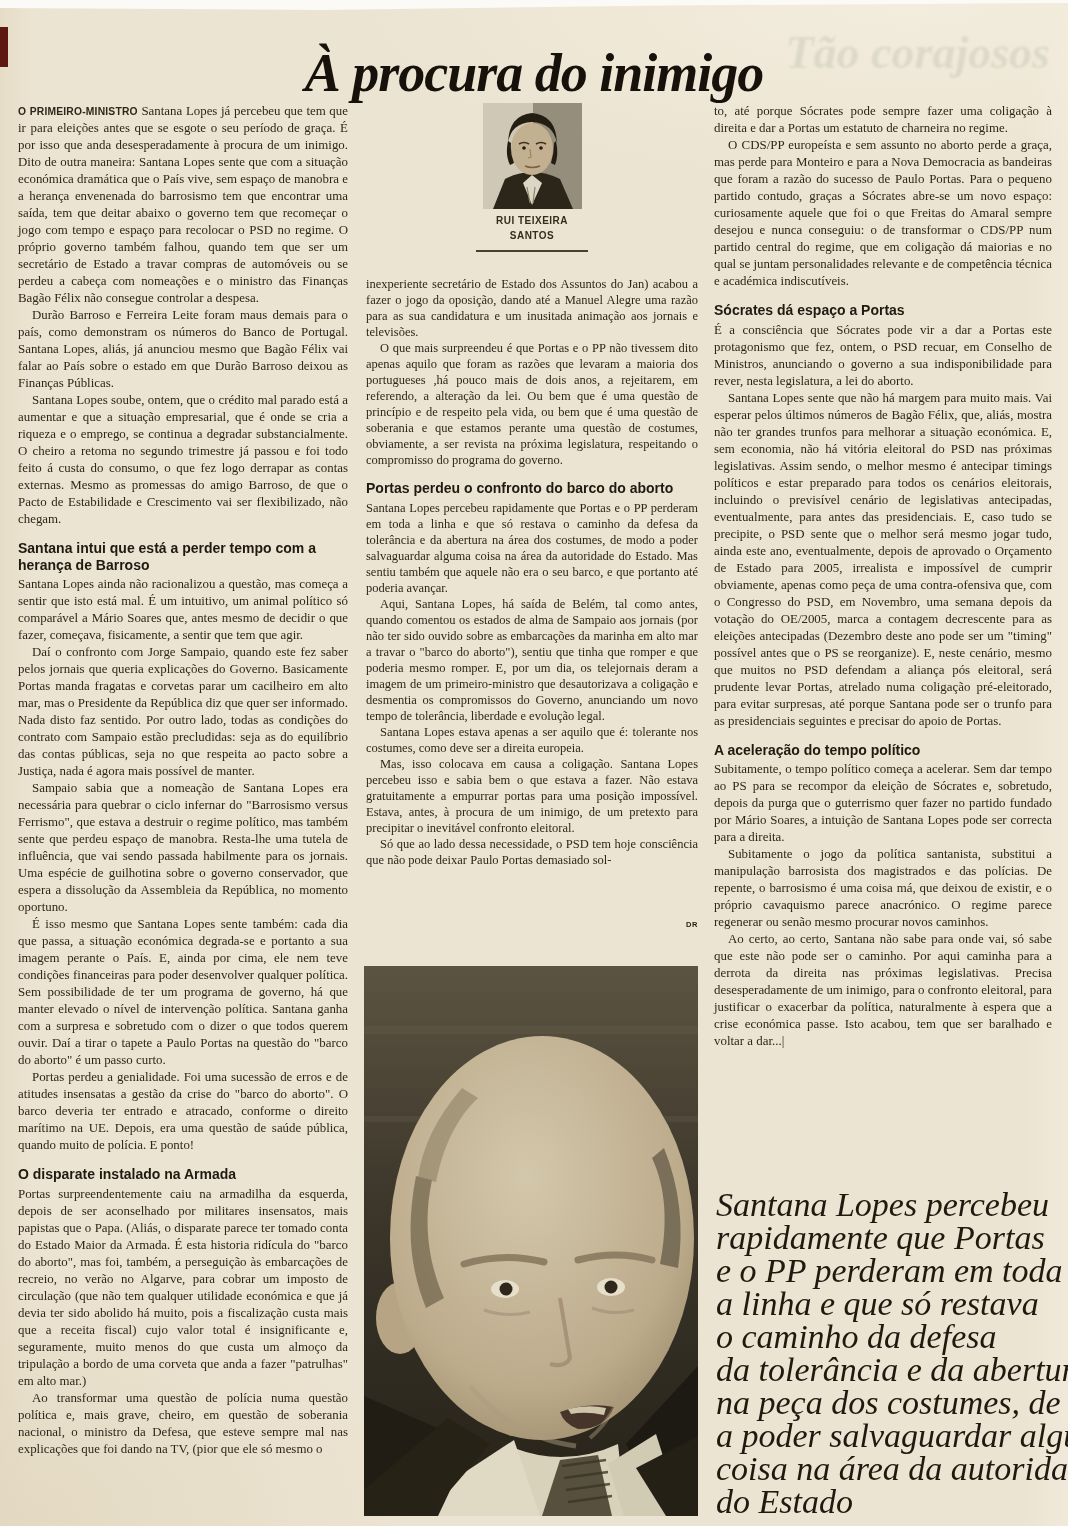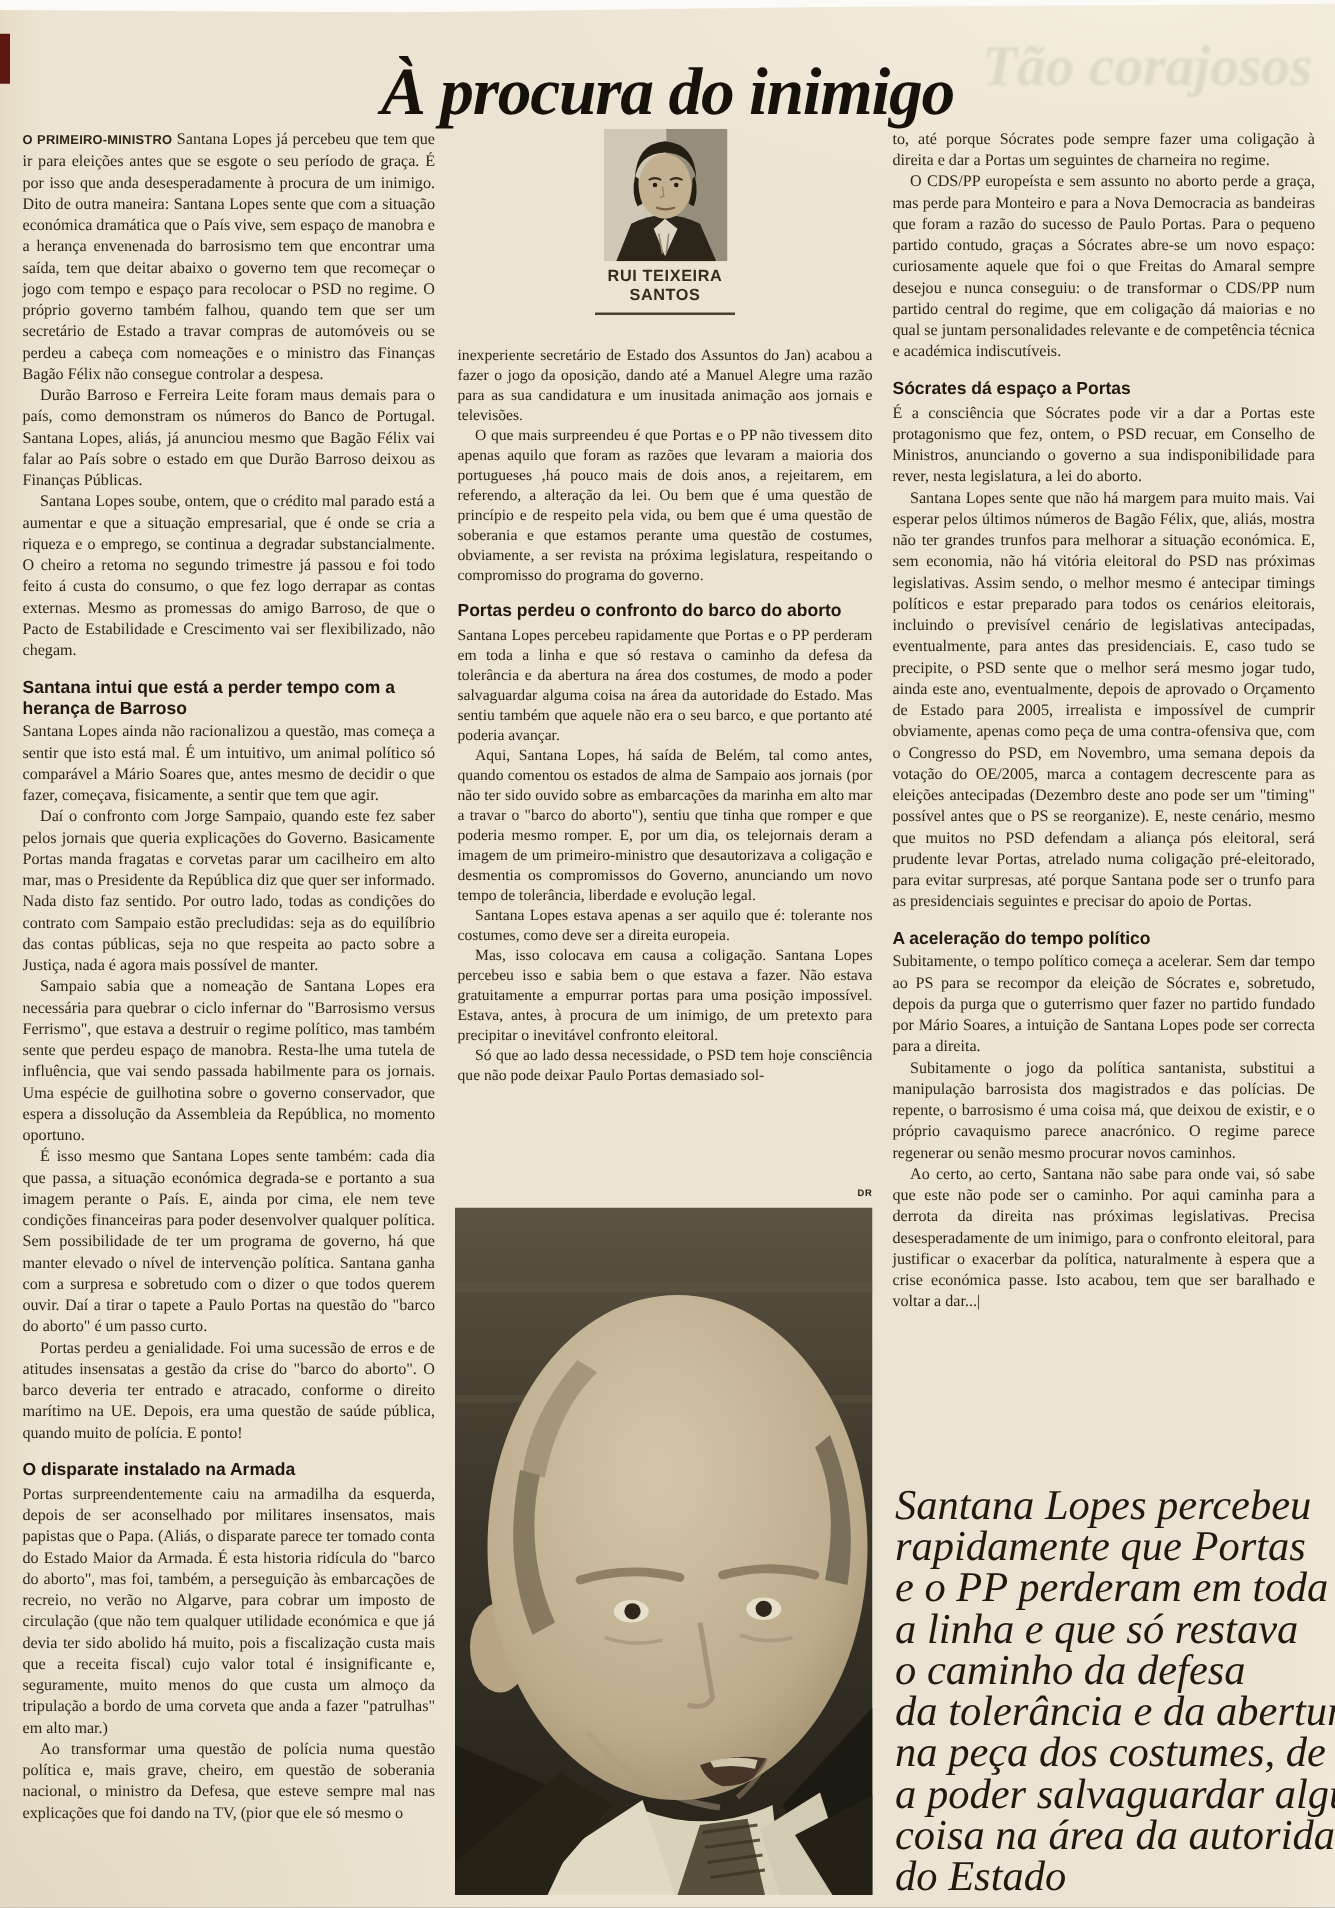--- a/index.html
+++ b/index.html
@@ -26,24 +26,24 @@
   .col1{left:18px;width:330px;}
   .col2{left:366px;width:332px;font-size:12.5px;line-height:16px;}
   .col3{left:714px;width:338px;}
   .sub{font-family:"Liberation Sans","DejaVu Sans",sans-serif;font-weight:700;
     font-size:14px;line-height:16.5px;margin:12px 0 3px;text-align:left;color:#1f1910;}
   .kicker{font-family:"Liberation Sans","DejaVu Sans",sans-serif;font-weight:700;
     font-size:10.3px;letter-spacing:.2px;}
   .headshot-wrap{text-align:center;}
   .headshot{display:block;margin:0 auto;width:99px;height:106px;}
   .caption{font-family:"Liberation Sans","DejaVu Sans",sans-serif;font-weight:700;
-    font-size:13px;line-height:14.5px;letter-spacing:.5px;color:#352c21;margin-top:5px;}
+    font-size:10px;line-height:14.5px;letter-spacing:.5px;color:#352c21;margin-top:5px;}
   .caption-rule{width:112px;height:2px;background:#474033;margin:7px auto 0;}
   .col2 .start{margin-top:24px;}
-  .photo-credit{position:absolute;left:364px;top:950px;width:334px;text-align:right;
+  .photo-credit{position:absolute;left:364px;top:920px;width:334px;text-align:right;
     font-family:"Liberation Sans","DejaVu Sans",sans-serif;font-weight:700;font-size:7.5px;
     letter-spacing:.6px;color:#201c14;}
   .main-photo{position:absolute;left:364px;top:966px;width:334px;height:550px;}
   .main-photo svg{display:block;width:100%;height:100%;}
   .quote{position:absolute;left:716px;top:1188px;width:350px;font-style:italic;
     font-size:34px;line-height:33px;color:#211910;}
   .quote div{white-space:nowrap;}
 </style>
 </head>
 <body>
@@ -99,21 +99,21 @@
     <p class="ind">O que mais surpreendeu é que Portas e o PP não tivessem dito apenas aquilo que foram as razões que levaram a maioria dos portugueses ,há pouco mais de dois anos, a rejeitarem, em referendo, a alteração da lei. Ou bem que é uma questão de princípio e de respeito pela vida, ou bem que é uma questão de soberania e que estamos perante uma questão de costumes, obviamente, a ser revista na próxima legislatura, respeitando o compromisso do programa do governo.</p>
     <h3 class="sub">Portas perdeu o confronto do barco do aborto</h3>
     <p>Santana Lopes percebeu rapidamente que Portas e o PP perderam em toda a linha e que só restava o caminho da defesa da tolerância e da abertura na área dos costumes, de modo a poder salvaguardar alguma coisa na área da autoridade do Estado. Mas sentiu também que aquele não era o seu barco, e que portanto até poderia avançar.</p>
     <p class="ind">Aqui, Santana Lopes, há saída de Belém, tal como antes, quando comentou os estados de alma de Sampaio aos jornais (por não ter sido ouvido sobre as embarcações da marinha em alto mar a travar o "barco do aborto"), sentiu que tinha que romper e que poderia mesmo romper. E, por um dia, os telejornais deram a imagem de um primeiro-ministro que desautorizava a coligação e desmentia os compromissos do Governo, anunciando um novo tempo de tolerância, liberdade e evolução legal.</p>
     <p class="ind">Santana Lopes estava apenas a ser aquilo que é: tolerante nos costumes, como deve ser a direita europeia.</p>
     <p class="ind">Mas, isso colocava em causa a coligação. Santana Lopes percebeu isso e sabia bem o que estava a fazer. Não estava gratuitamente a empurrar portas para uma posição impossível. Estava, antes, à procura de um inimigo, de um pretexto para precipitar o inevitável confronto eleitoral.</p>
     <p class="ind">Só que ao lado dessa necessidade, o PSD tem hoje consciência que não pode deixar Paulo Portas demasiado sol-</p>
   </div>
 
   <div class="col col3">
-    <p>to, até porque Sócrates pode sempre fazer uma coligação à direita e dar a Portas um seguintes de charneira no regime.</p>
+    <p>to, até porque Sócrates pode sempre fazer uma coligação à direita e dar a Portas um estatuto de charneira no regime.</p>
     <p class="ind">O CDS/PP europeísta e sem assunto no aborto perde a graça, mas perde para Monteiro e para a Nova Democracia as bandeiras que foram a razão do sucesso de Paulo Portas. Para o pequeno partido contudo, graças a Sócrates abre-se um novo espaço: curiosamente aquele que foi o que Freitas do Amaral sempre desejou e nunca conseguiu: o de transformar o CDS/PP num partido central do regime, que em coligação dá maiorias e no qual se juntam personalidades relevante e de competência técnica e académica indiscutíveis.</p>
     <h3 class="sub">Sócrates dá espaço a Portas</h3>
     <p>É a consciência que Sócrates pode vir a dar a Portas este protagonismo que fez, ontem, o PSD recuar, em Conselho de Ministros, anunciando o governo a sua indisponibilidade para rever, nesta legislatura, a lei do aborto.</p>
     <p class="ind">Santana Lopes sente que não há margem para muito mais. Vai esperar pelos últimos números de Bagão Félix, que, aliás, mostra não ter grandes trunfos para melhorar a situação económica. E, sem economia, não há vitória eleitoral do PSD nas próximas legislativas. Assim sendo, o melhor mesmo é antecipar timings políticos e estar preparado para todos os cenários eleitorais, incluindo o previsível cenário de legislativas antecipadas, eventualmente, para antes das presidenciais. E, caso tudo se precipite, o PSD sente que o melhor será mesmo jogar tudo, ainda este ano, eventualmente, depois de aprovado o Orçamento de Estado para 2005, irrealista e impossível de cumprir obviamente, apenas como peça de uma contra-ofensiva que, com o Congresso do PSD, em Novembro, uma semana depois da votação do OE/2005, marca a contagem decrescente para as eleições antecipadas (Dezembro deste ano pode ser um "timing" possível antes que o PS se reorganize). E, neste cenário, mesmo que muitos no PSD defendam a aliança pós eleitoral, será prudente levar Portas, atrelado numa coligação pré-eleitorado, para evitar surpresas, até porque Santana pode ser o trunfo para as presidenciais seguintes e precisar do apoio de Portas.</p>
     <h3 class="sub">A aceleração do tempo político</h3>
     <p>Subitamente, o tempo político começa a acelerar. Sem dar tempo ao PS para se recompor da eleição de Sócrates e, sobretudo, depois da purga que o guterrismo quer fazer no partido fundado por Mário Soares, a intuição de Santana Lopes pode ser correcta para a direita.</p>
     <p class="ind">Subitamente o jogo da política santanista, substitui a manipulação barrosista dos magistrados e das polícias. De repente, o barrosismo é uma coisa má, que deixou de existir, e o próprio cavaquismo parece anacrónico. O regime parece regenerar ou senão mesmo procurar novos caminhos.</p>
     <p class="ind">Ao certo, ao certo, Santana não sabe para onde vai, só sabe que este não pode ser o caminho. Por aqui caminha para a derrota da direita nas próximas legislativas. Precisa desesperadamente de um inimigo, para o confronto eleitoral, para justificar o exacerbar da política, naturalmente à espera que a crise económica passe. Isto acabou, tem que ser baralhado e voltar a dar...|</p>
   </div>
 

